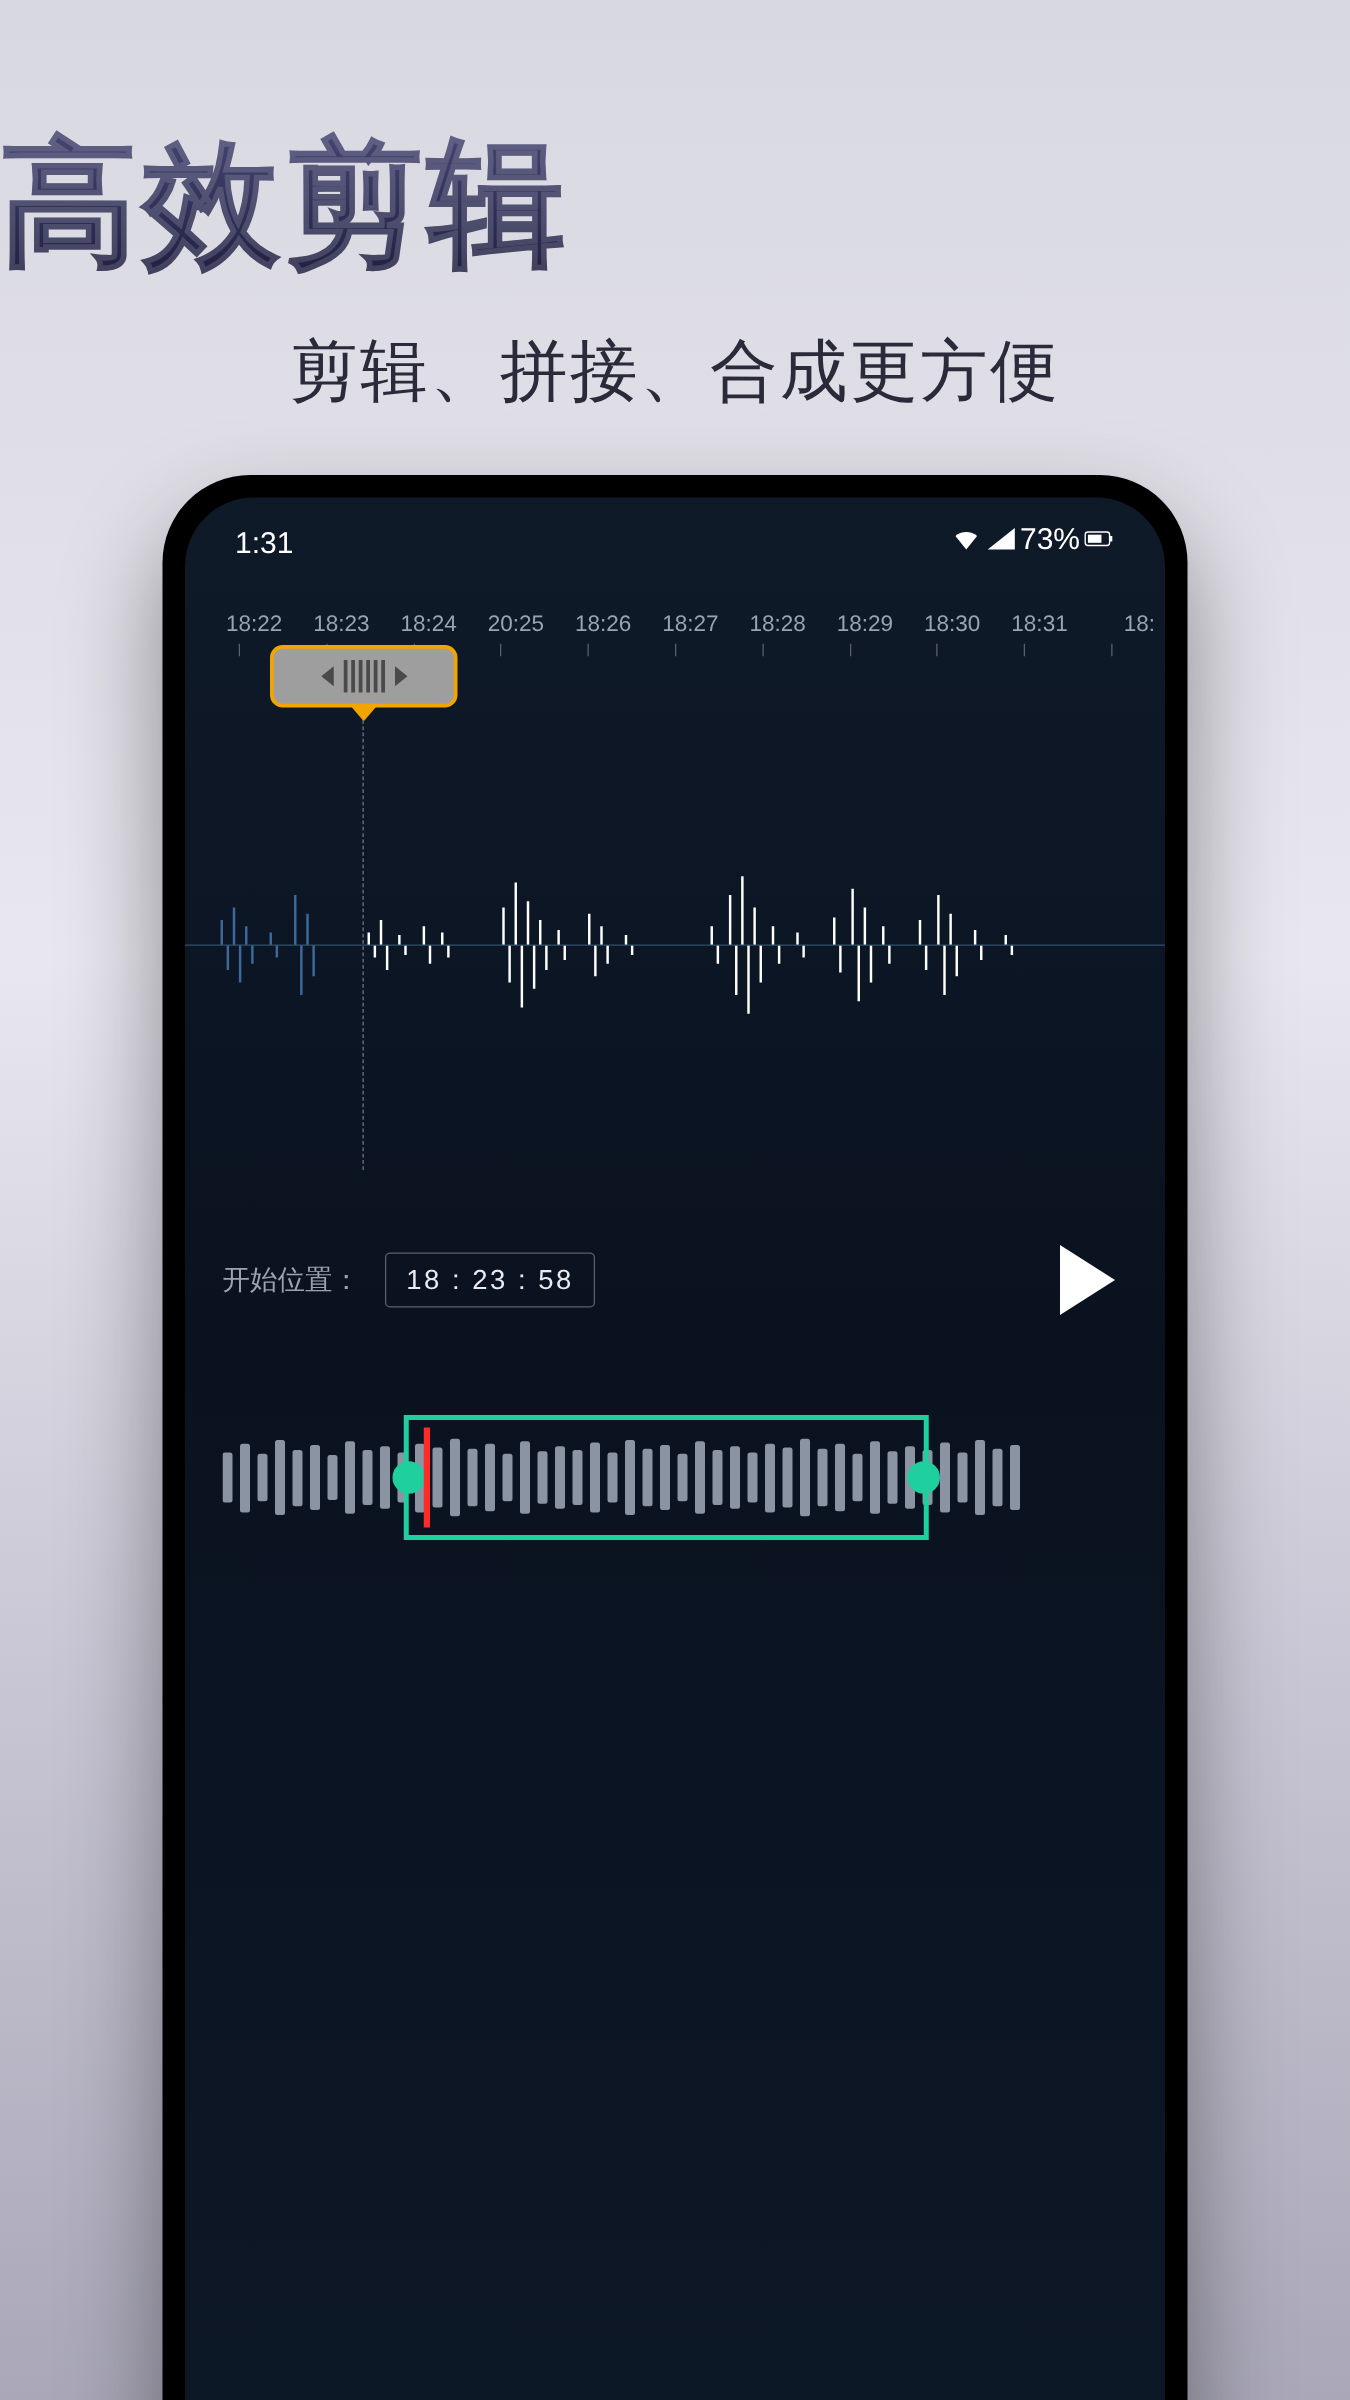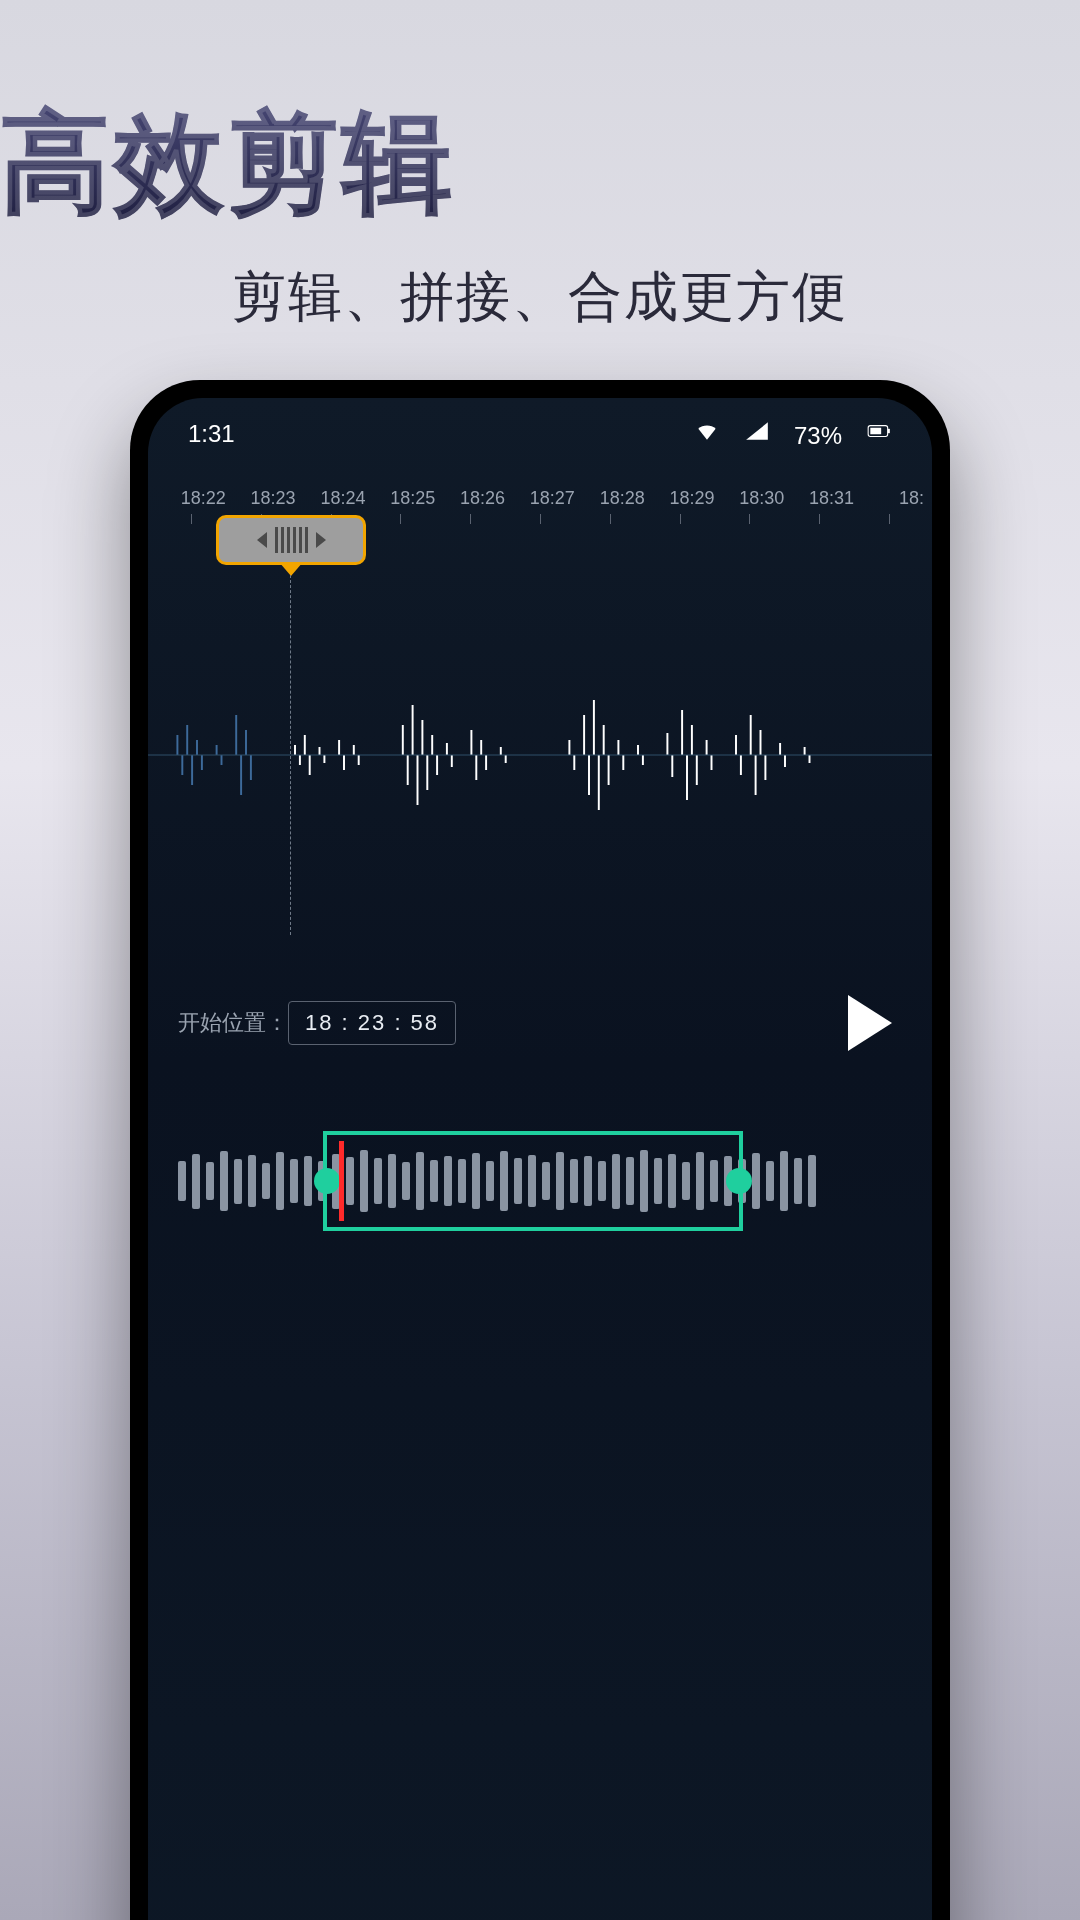--- a/index.html
+++ b/index.html
@@ -53,21 +53,21 @@
   }
   
   .status-bar {
     display: flex;
     align-items: center;
     justify-content: space-between;
     padding: 20px 40px 10px 40px;
     font-size: 24px;
     font-weight: 500;
   }
-  .status-right { display: flex; align-items: flex-end; gap: 24px; }
+  .status-right { display: flex; align-items: flex-start; gap: 2px; }
   .status-right svg { width: 26px; height: 26px; fill: #fff; }
   
   .app-header {
     position: relative;
     text-align: center;
     padding: 28px 20px 10px 20px;
   }
   .back-btn {
     position: absolute;
     left: 30px;
@@ -142,21 +142,21 @@
     top: 110px;
     width:100%; height:140px;
   }
   
   .controls {
     display:flex;
     align-items:center;
     justify-content:space-between;
     padding: 60px 30px 0 30px;
   }
-  .ctrl-group { display:flex; align-items:center; gap:0; }
+  .ctrl-group { display:flex; align-items:center; gap:20px; }
   .ctrl-label { font-size: 22px; color:#9aa3b0; }
   .time-box {
     border:1px solid #5a6270;
     border-radius:4px;
     padding: 8px 16px;
     font-size: 22px;
     letter-spacing: 2px;
     color:#e8ecf2;
   }
   .play-btn {
@@ -238,21 +238,21 @@
             </svg>
         </span>
       </div>
     </div>
 
 
     <div class="ruler">
       <div class="tick">18:22</div>
       <div class="tick">18:23</div>
       <div class="tick">18:24</div>
-      <div class="tick">18:25</div>
+      <div class="tick">20:25</div>
       <div class="tick">18:26</div>
       <div class="tick">18:27</div>
       <div class="tick">18:28</div>
       <div class="tick">18:29</div>
       <div class="tick">18:30</div>
       <div class="tick">18:31</div>
       <div class="tick">18:</div>
     </div>
 
     <div class="scrub-wrap">

